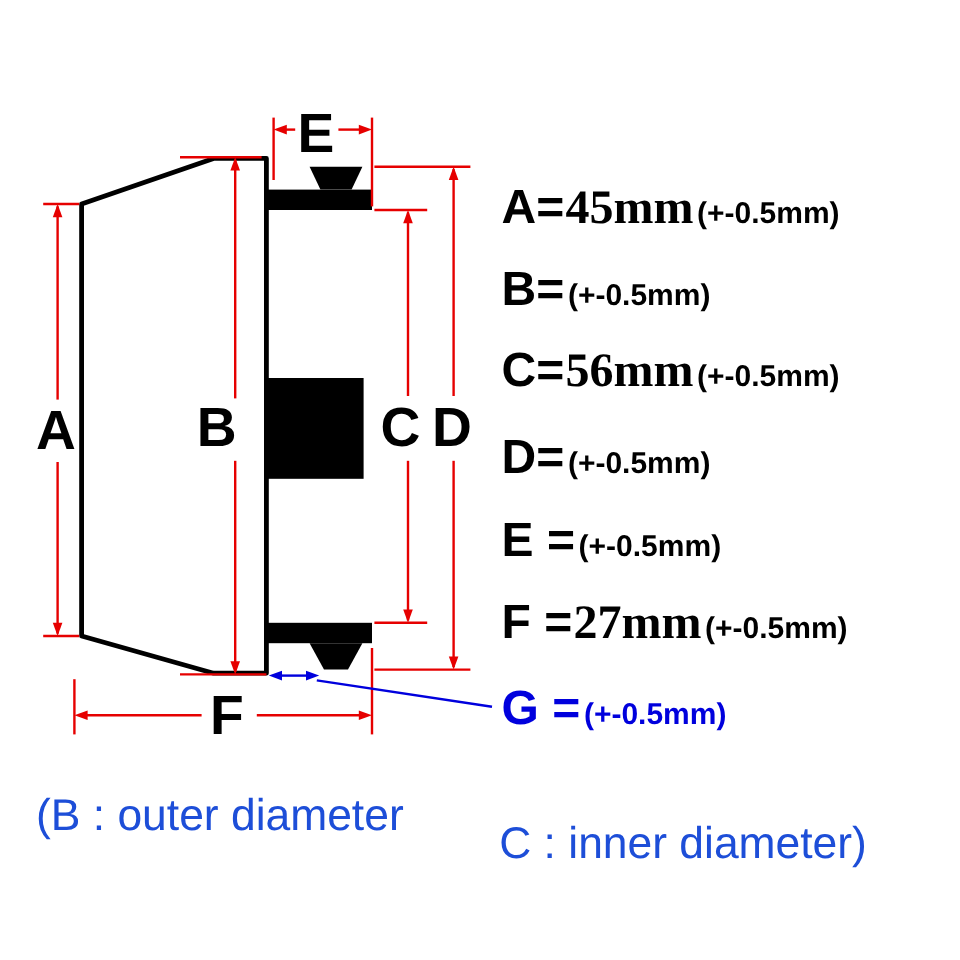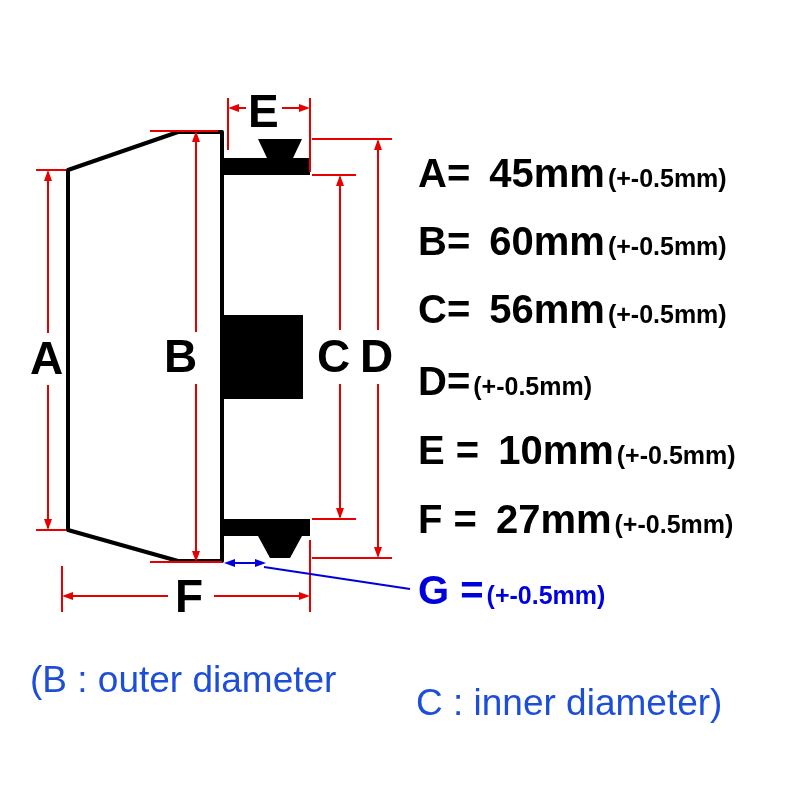--- a/index.html
+++ b/index.html
@@ -24,21 +24,21 @@
   .dim-row {
     position: absolute;
     left: 418px;
     display: flex;
     align-items: baseline;
     white-space: nowrap;
     color: #000;
     line-height: 1;
   }
   .dim-main { font-size: 40px; font-weight: bold; }
-  .dim-value { margin-left: 19px; }
+  .dim-value { margin-left: 1px; font-family: Liberation Serif, serif; }
   .dim-tol { font-size: 25px; font-weight: bold; margin-left: 3px; }
   .dim-row.blue { color: #0000dd; }
 
   .footer-text {
     position: absolute;
     font-size: 37px;
     color: #1d4ed8;
     line-height: 1.1;
     white-space: nowrap;
   }
@@ -134,35 +134,33 @@
   <div class="letter" style="left:248px; top:88px;">E</div>
   <div class="letter" style="left:175px; top:573px;">F</div>
 
   <div class="dim-row" style="top:153px;">
     <span class="dim-main">A=</span>
     <span class="dim-main dim-value">45mm</span>
     <span class="dim-tol">(+-0.5mm)</span>
   </div>
   <div class="dim-row" style="top:221px;">
     <span class="dim-main">B=</span>
-    <span class="dim-main dim-value">60mm</span>
     <span class="dim-tol">(+-0.5mm)</span>
   </div>
   <div class="dim-row" style="top:289px;">
     <span class="dim-main">C=</span>
     <span class="dim-main dim-value">56mm</span>
     <span class="dim-tol">(+-0.5mm)</span>
   </div>
   <div class="dim-row" style="top:361px;">
     <span class="dim-main">D=</span>
     <span class="dim-tol">(+-0.5mm)</span>
   </div>
   <div class="dim-row" style="top:430px;">
     <span class="dim-main">E =</span>
-    <span class="dim-main dim-value">10mm</span>
     <span class="dim-tol">(+-0.5mm)</span>
   </div>
   <div class="dim-row" style="top:499px;">
     <span class="dim-main">F =</span>
     <span class="dim-main dim-value">27mm</span>
     <span class="dim-tol">(+-0.5mm)</span>
   </div>
   <div class="dim-row blue" style="top:570px;">
     <span class="dim-main">G =</span>
     <span class="dim-tol">(+-0.5mm)</span>

